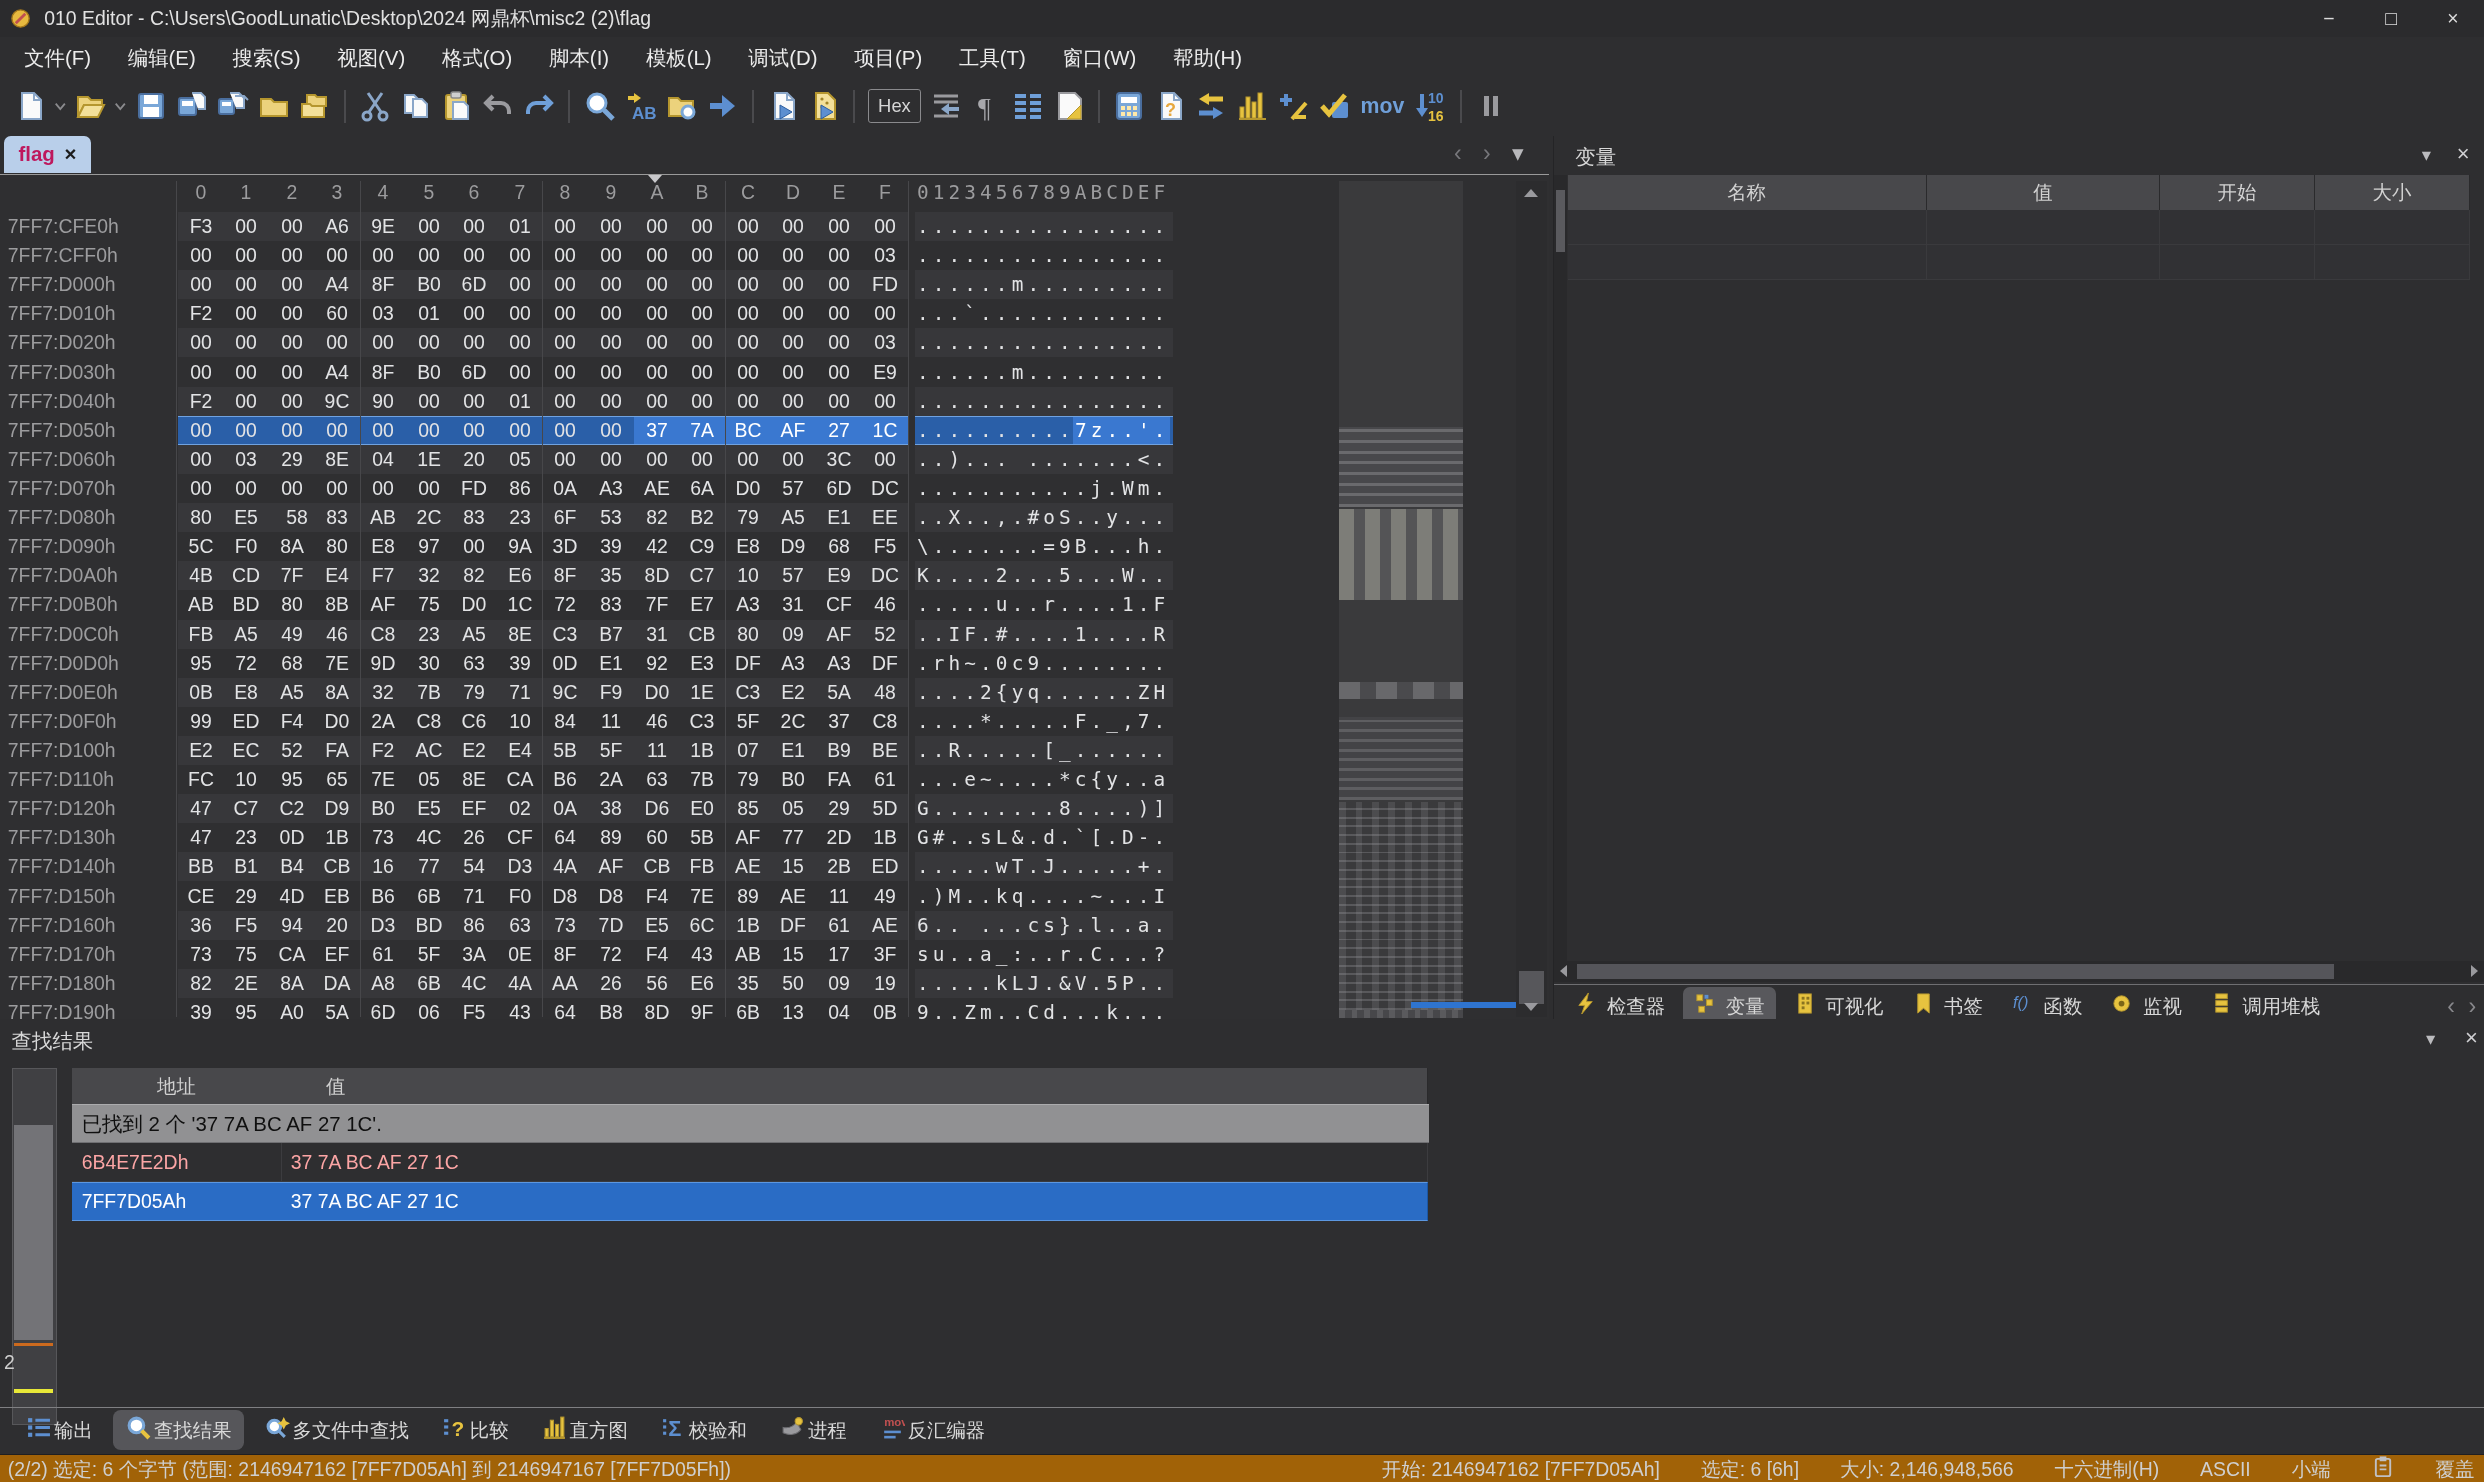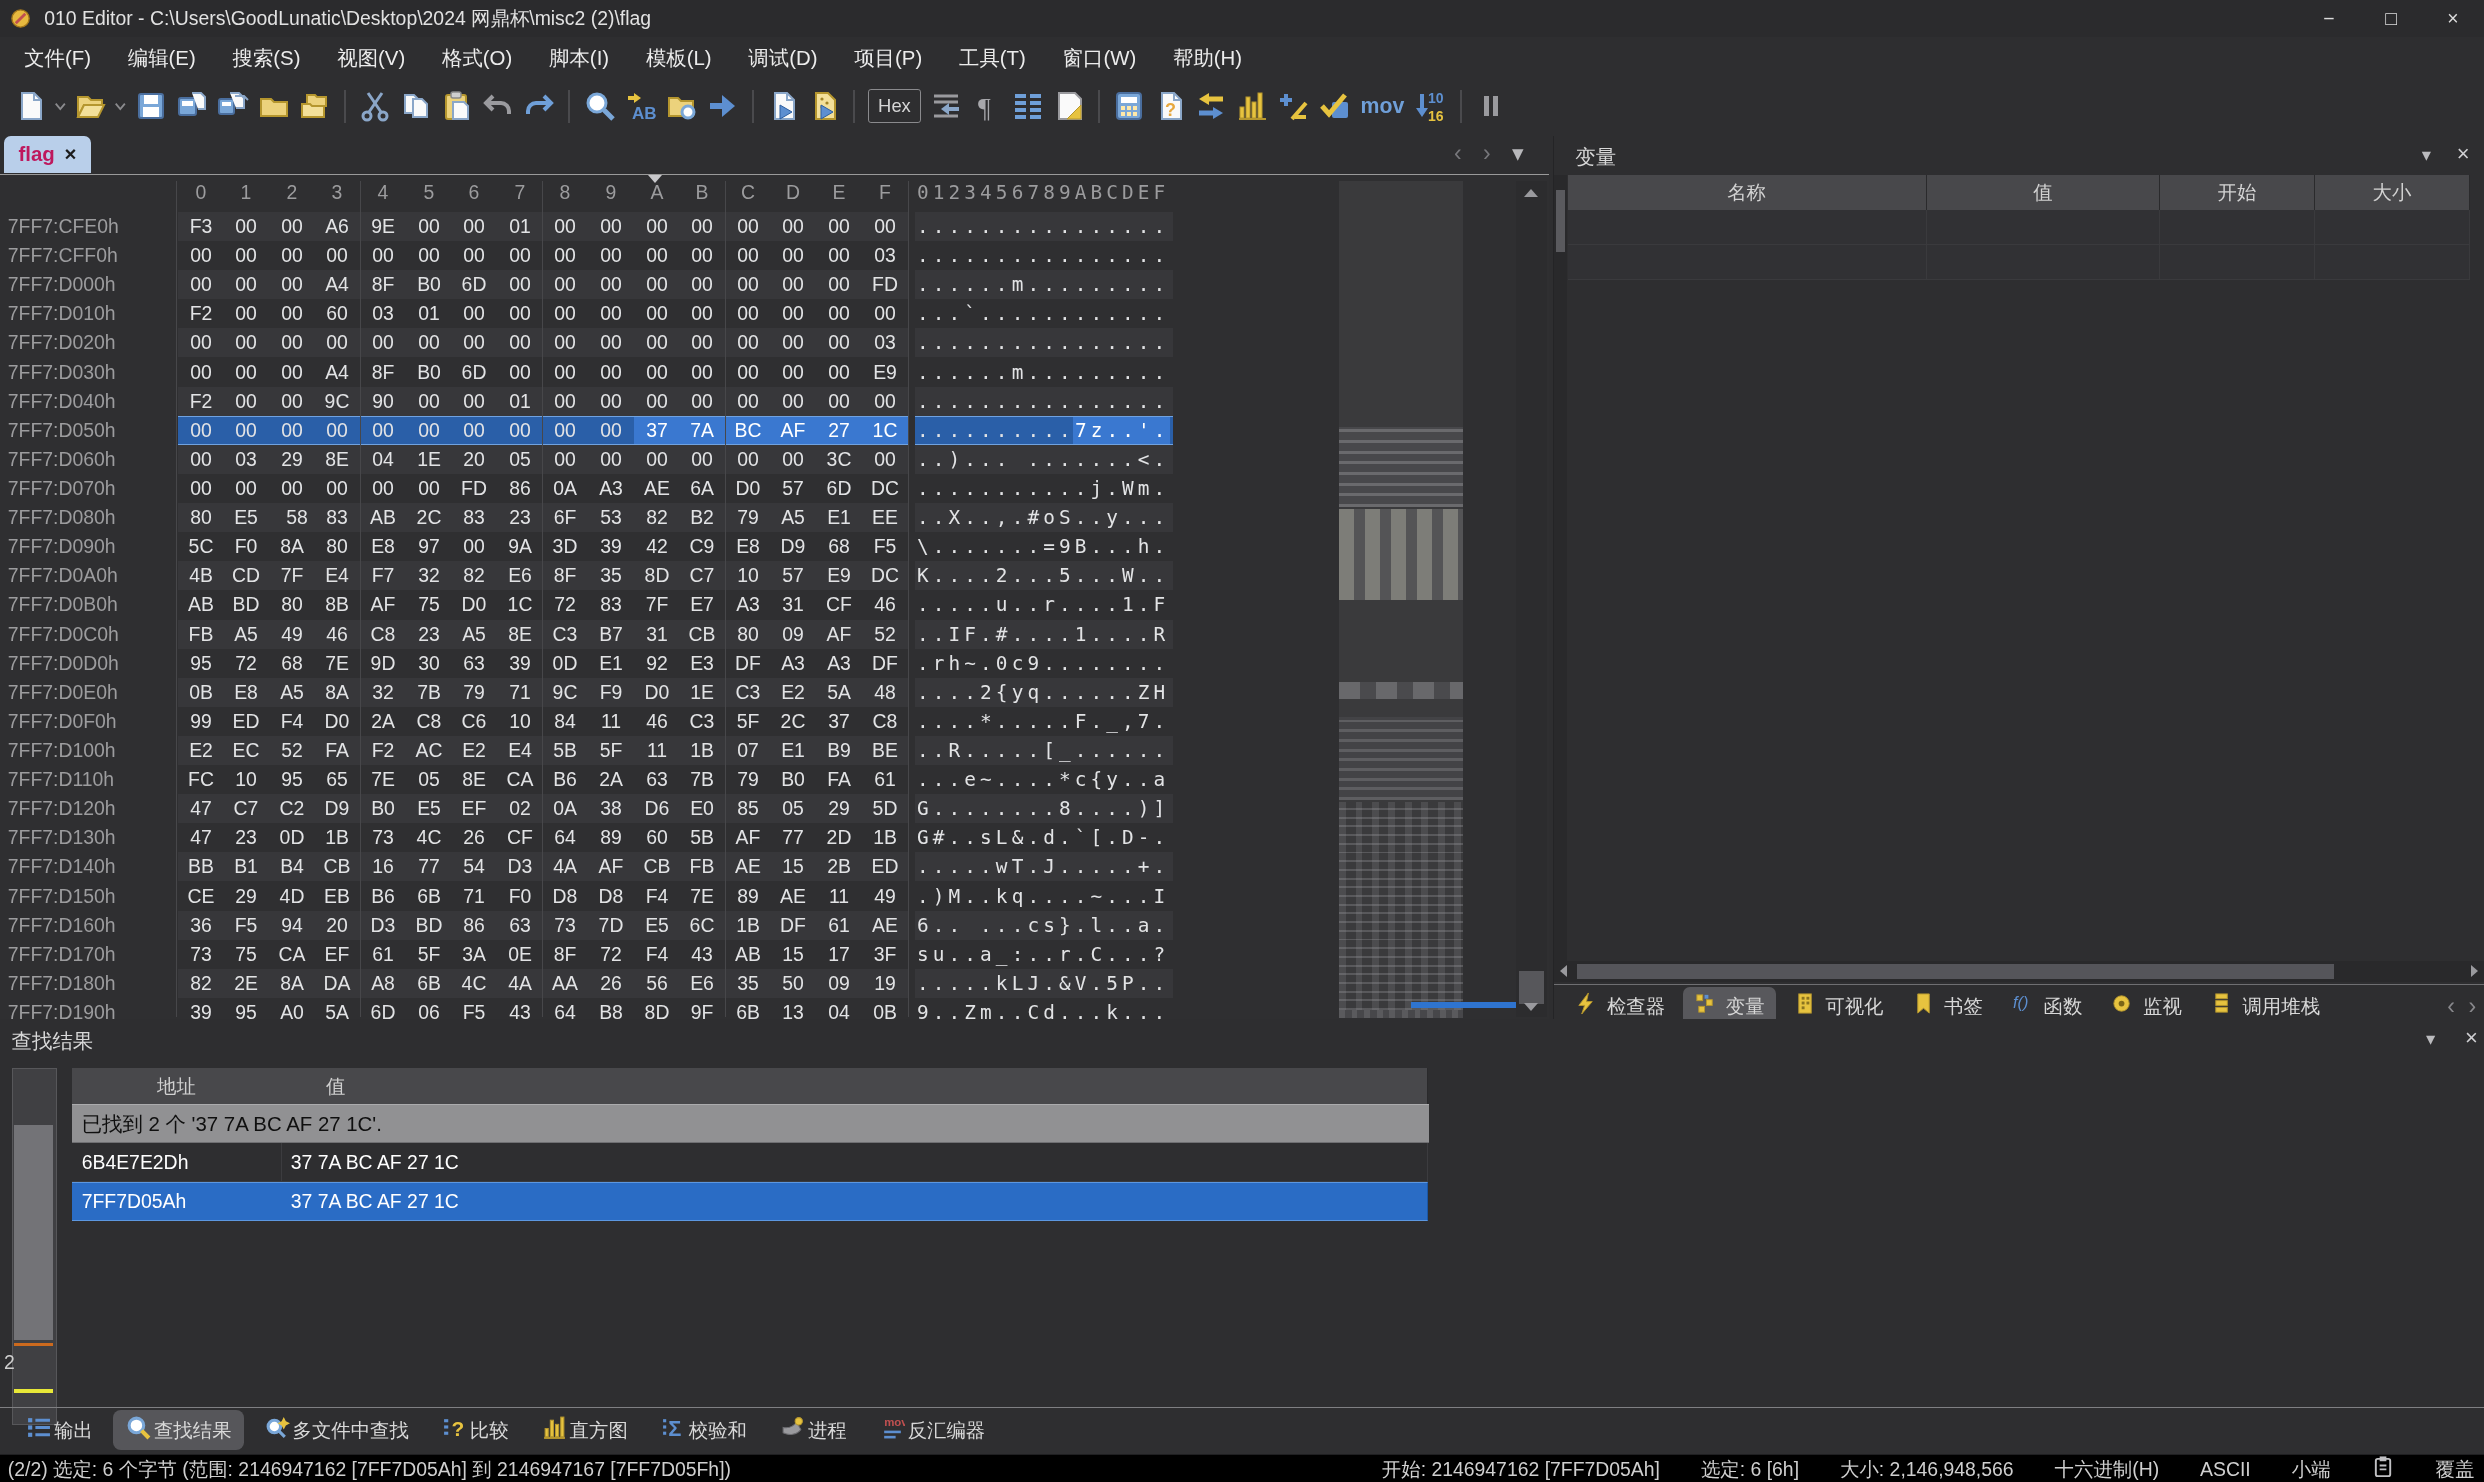--- a/index.html
+++ b/index.html
@@ -96,30 +96,30 @@
   .gutter{position:absolute;left:11.6px;top:49px;width:45px;height:357px;background:#404043;border:1px solid #57575a;box-sizing:border-box;}
   .g-thumb{position:absolute;left:1.9px;top:56px;width:39px;height:215px;background:#737377;}
   .g-orange{position:absolute;left:1.9px;top:274px;width:39px;height:2.9px;background:#cc6a1e;}
   .g-yellow{position:absolute;left:1.9px;top:320px;width:39px;height:3.9px;background:#e8e838;}
   .g-count{position:absolute;left:3.9px;top:332px;font-size:19.4px;color:#cfcfcf;}
   .f-h-cell{position:absolute;top:49px;height:37px;background:#48484b;border-right:1.9px solid #2a2a2c;box-sizing:border-box;
             display:flex;align-items:center;font-size:19.4px;color:#d0d0d0;}
   .f-banner{position:absolute;left:72px;top:85px;width:1357px;height:39px;background:#919193;color:#0f0f0f;
             display:flex;align-items:center;padding-left:9.7px;box-sizing:border-box;font-size:20.4px;border-top:1px solid #ababad;border-bottom:1px solid #6f6f72;}
   .f-cell{position:absolute;height:39px;display:flex;align-items:center;padding-left:9.7px;box-sizing:border-box;
-          font-size:19.4px;color:#ffffff;border-right:1px solid #3c3c3f;border-bottom:1px solid #3a3a3d;}
+          font-size:19.4px;color:#fca5a5;border-right:1px solid #3c3c3f;border-bottom:1px solid #3a3a3d;}
   .f-row-sel .f-cell{background:#2a6cc5;color:#ffffff;border-right:1px solid #1c57a4;border-bottom:1px solid #5c97e0;border-top:1px solid #5c97e0;}
   
   .btabs{position:absolute;left:0;top:1407px;width:2484px;height:45px;border-top:1.9px solid #7f7f82;box-sizing:border-box;
          display:flex;align-items:center;padding-left:13.6px;gap:7.8px;}
   .btab{display:flex;align-items:center;gap:3px;padding:4.9px 12.6px;font-size:19.4px;color:#d8d8d8;border-radius:7.8px;white-space:nowrap;}
   .btab.active{background:#56565a;}
   .btab svg{width:25px;height:25px;}
   
-  .statusbar{position:absolute;left:0;top:1454px;width:2484px;height:29px;background:#000000;border-top:1px solid #1f1f21;
+  .statusbar{position:absolute;left:0;top:1454px;width:2484px;height:29px;background:#a16207;border-top:1px solid #1f1f21;
              display:flex;align-items:center;font-size:19.4px;color:#cfcfcf;box-sizing:border-box;}
   .st-left{margin-left:7.8px;white-space:nowrap;}
   .st-right{position:absolute;right:9.7px;display:flex;align-items:center;gap:41px;white-space:nowrap;}
   .st-right .clip svg{width:23px;height:23px;}
 </style>
 </head>
 <body>
 
 <div id="app">
 

